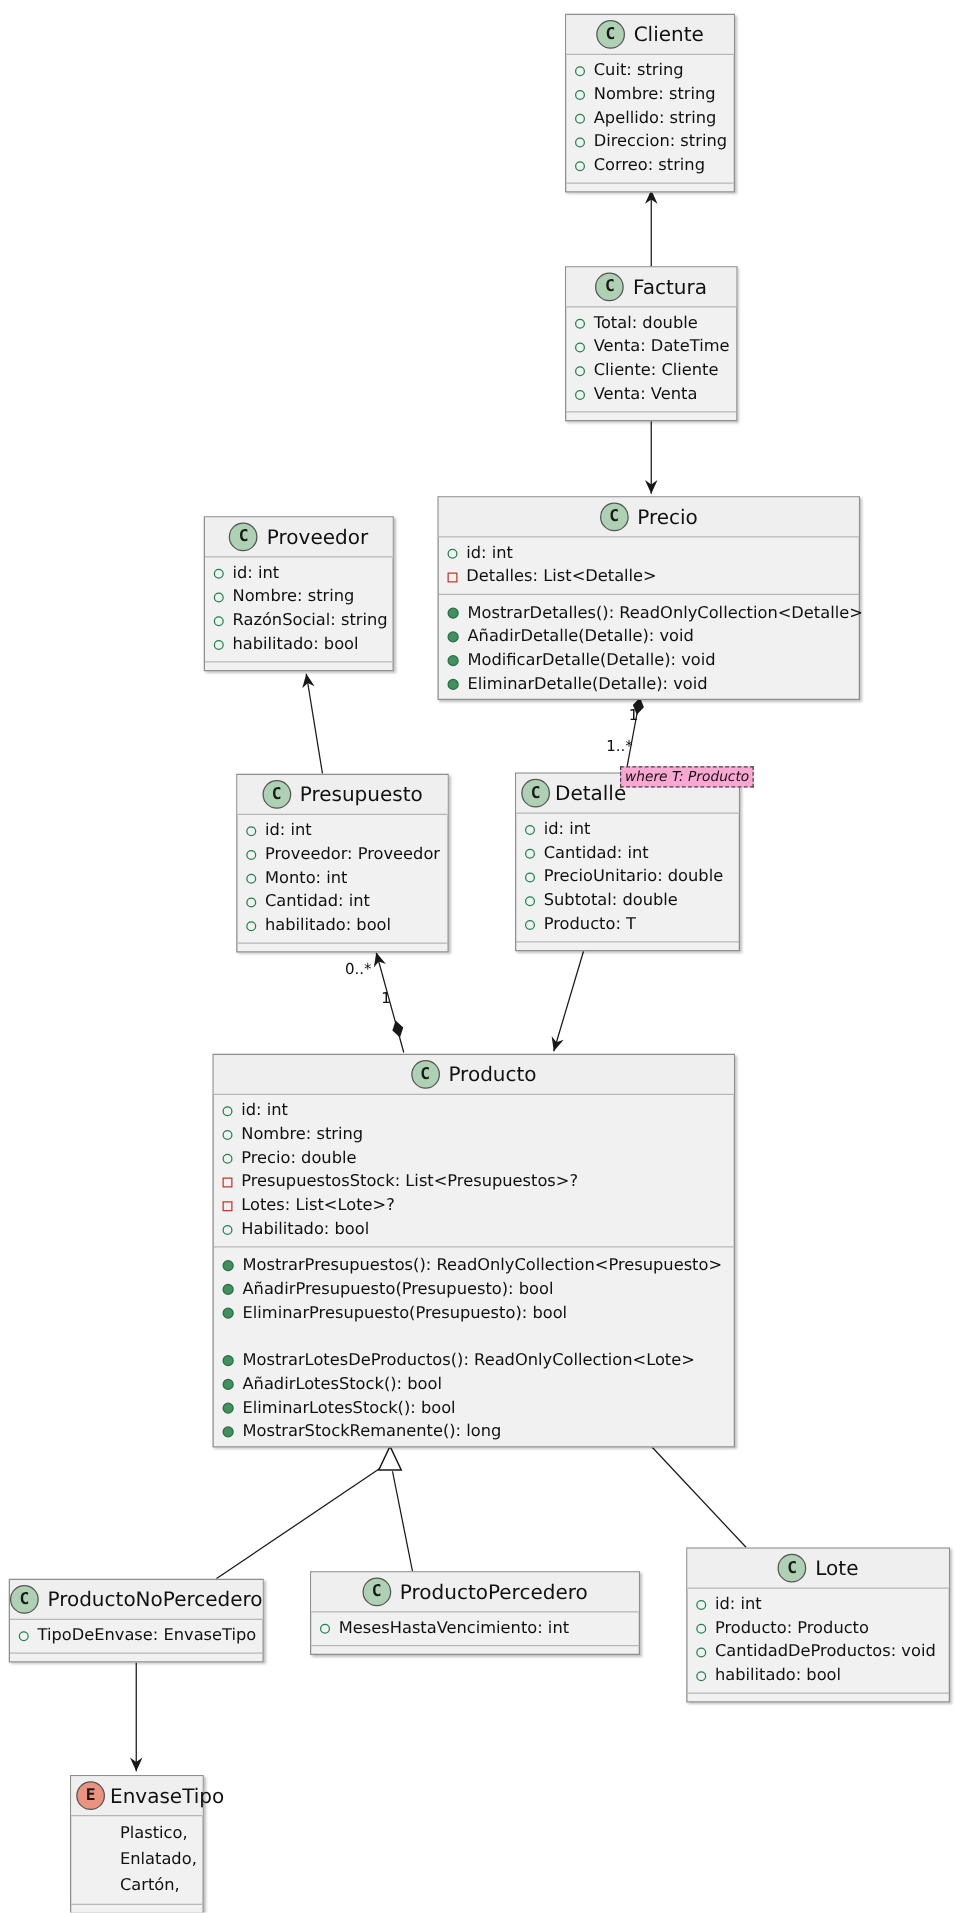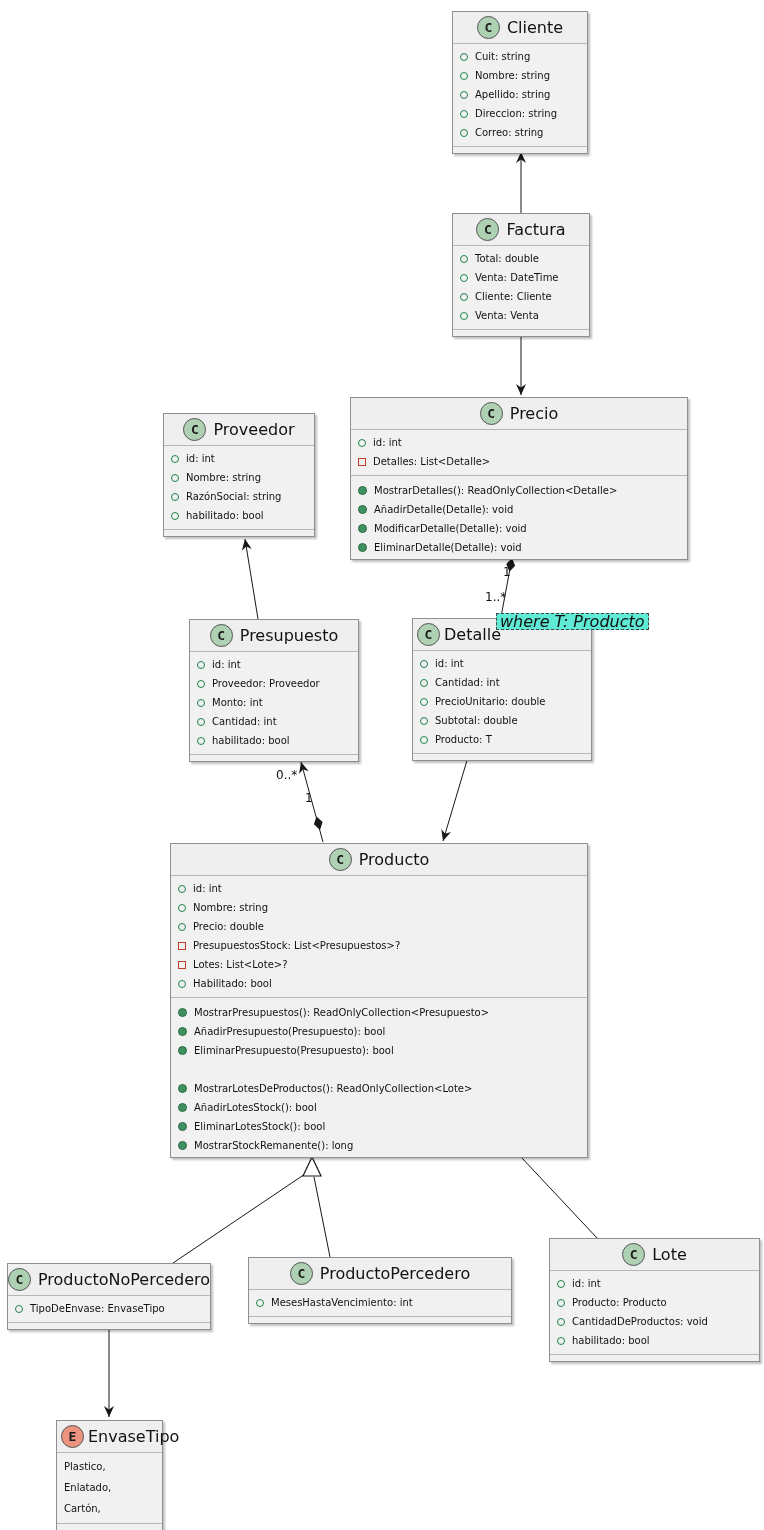--- a/index.html
+++ b/index.html
@@ -12,31 +12,31 @@
   .hdr{display:flex;align-items:center;justify-content:center;gap:7px;
        background:#EFEFEF;border-bottom:1px solid #b7b7b7;padding:4px 6px;min-height:22px;}
   .hdr.left{justify-content:flex-start;gap:4px;padding-left:4px;}
   .badge{width:21px;height:21px;border-radius:50%;flex:0 0 auto;
          background:#ADD1B2;border:1px solid #555;display:flex;align-items:center;justify-content:center;
          font-family:"DejaVu Sans Mono","Liberation Mono",monospace;font-weight:bold;font-size:13px;color:#1a1a1a;}
   .badge.enum{background:#EB937F;}
   .title{font-size:16px;white-space:nowrap;}
   .members{padding:3px 0 2px 0;}
   .m{display:flex;align-items:center;gap:7px;padding:0 8px 0 7px;
-     min-height:19px;line-height:19px;font-size:10px;white-space:nowrap;}
+     min-height:19px;line-height:19px;font-size:13px;white-space:nowrap;}
   .m.blank{min-height:19px;}
-  .enum-rows .m{line-height:21px;min-height:21px;}
+  .enum-rows .m{line-height:21px;min-height:21px;margin-left:32px;}
   .ic{flex:0 0 auto;width:8px;height:8px;box-sizing:border-box;}
   .ic.pub{border:1.5px solid #1E8449;border-radius:50%;}
   .ic.priv{border:1.5px solid #C0392B;}
   .ic.meth{width:9px;height:9px;border-radius:50%;background:#3F915F;border:1px solid #2c6b44;}
   .sep{border-top:1px solid #b7b7b7;margin:2px 0;}
   .foot{border-top:1px solid #b7b7b7;height:6px;margin-top:2px;}
-  .note{position:absolute;z-index:3;background:#5eead4;border:1px dashed #444;
-        font-size:16px;font-style:italic;line-height:15px;padding:0 3px;white-space:nowrap;}
+  .note{position:absolute;z-index:3;background:#f9a8d4;border:1px dashed #444;
+        font-size:11px;font-style:italic;line-height:15px;padding:0 3px;white-space:nowrap;}
   .mult{position:absolute;z-index:3;font-size:12px;line-height:13px;}
 </style>
 </head>
 <body>
 
 <div class="canvas">
 
   <svg class="edges" width="764" height="1530">
     <defs>
       <marker id="arr" viewBox="-13 -7 14 14" refX="0" refY="0" markerWidth="14" markerHeight="14" orient="auto" markerUnits="userSpaceOnUse">

